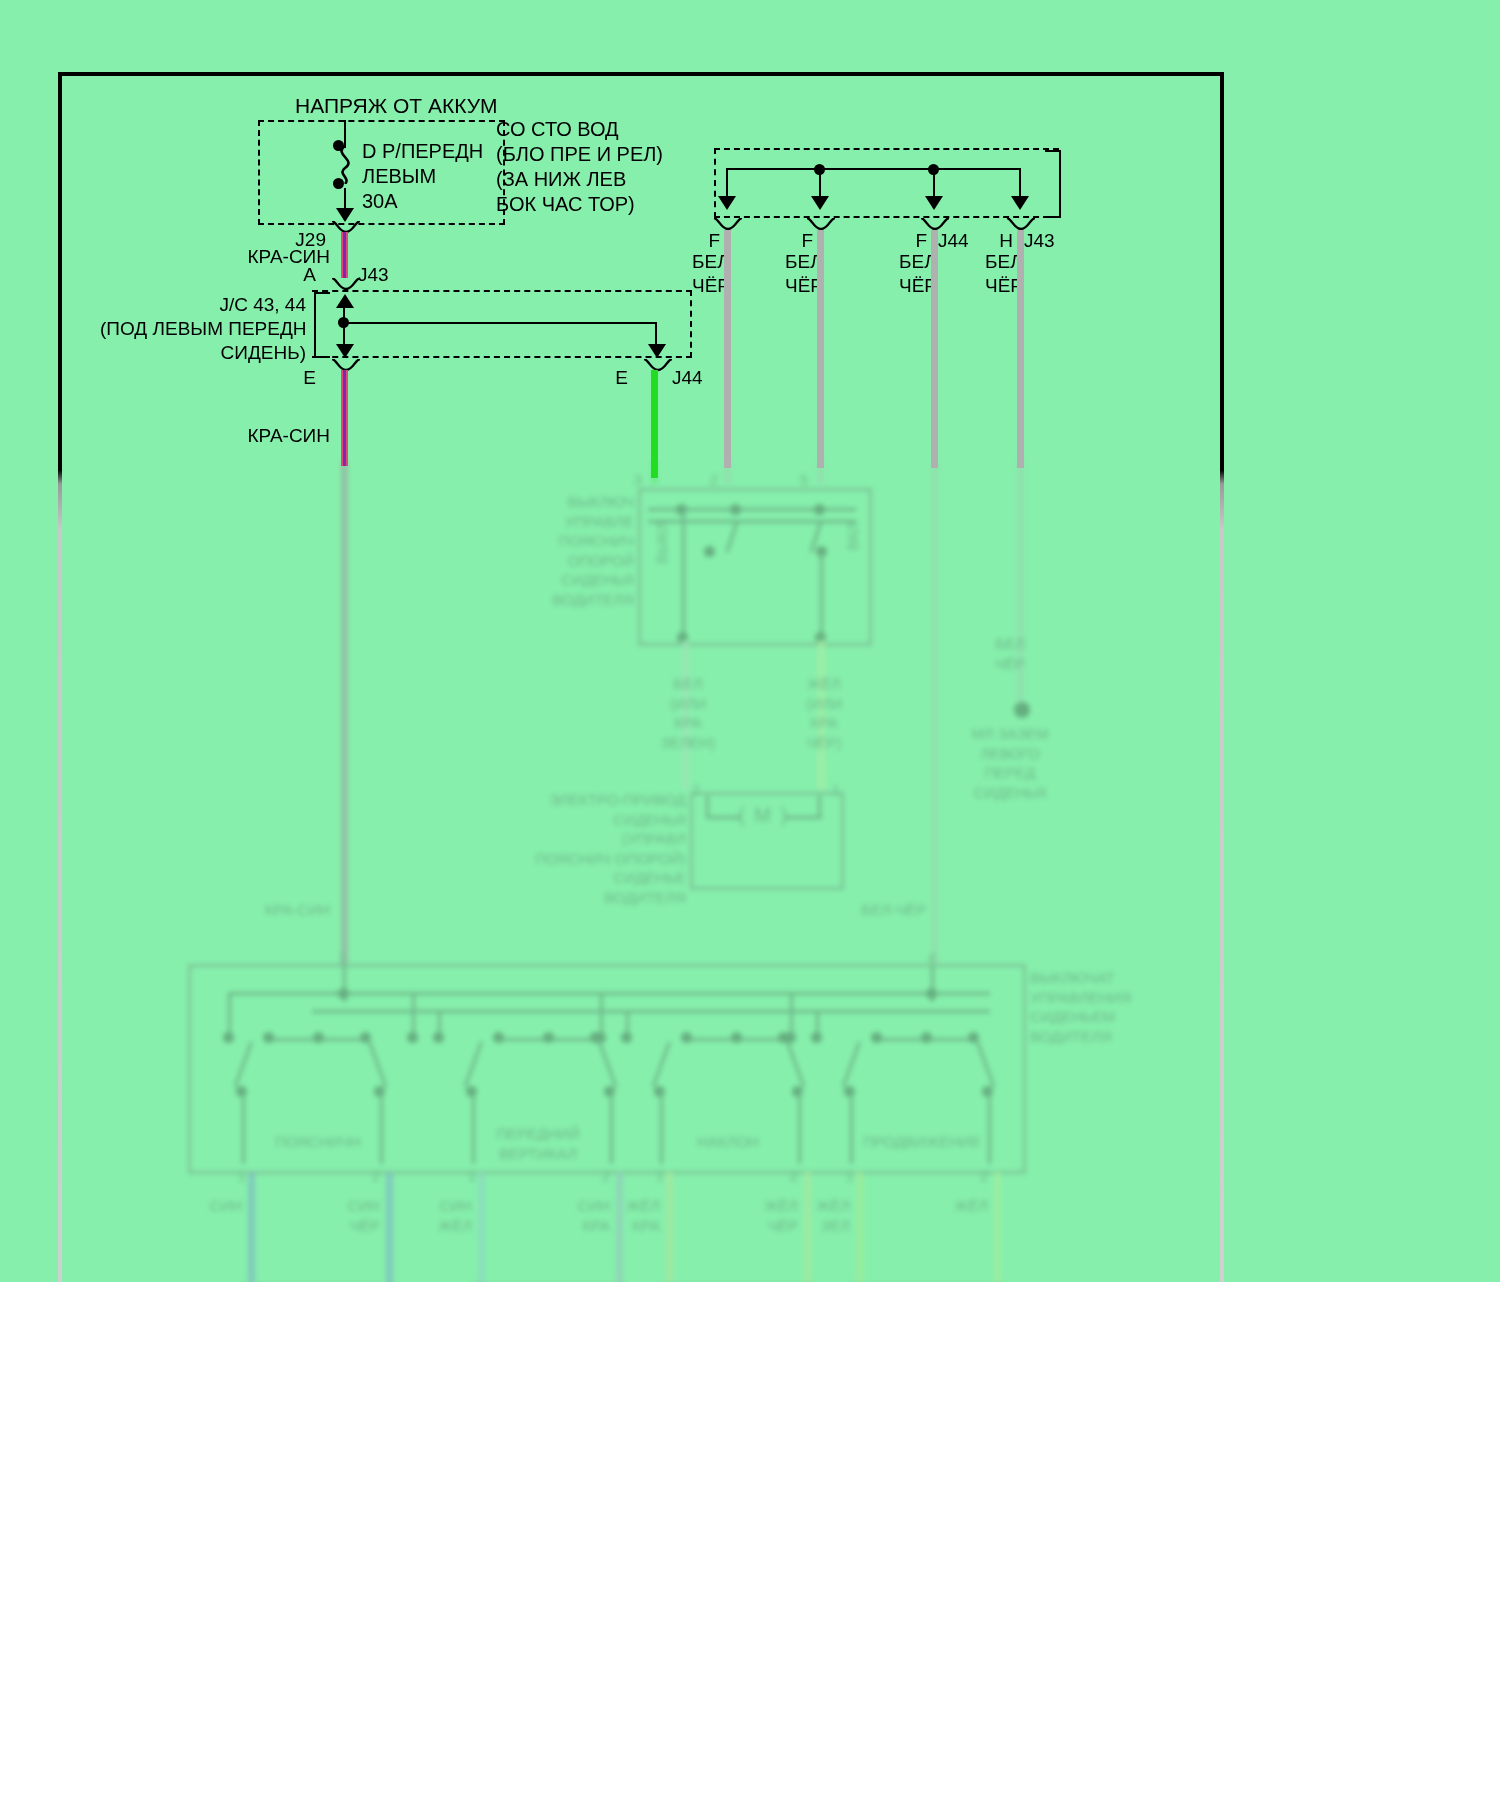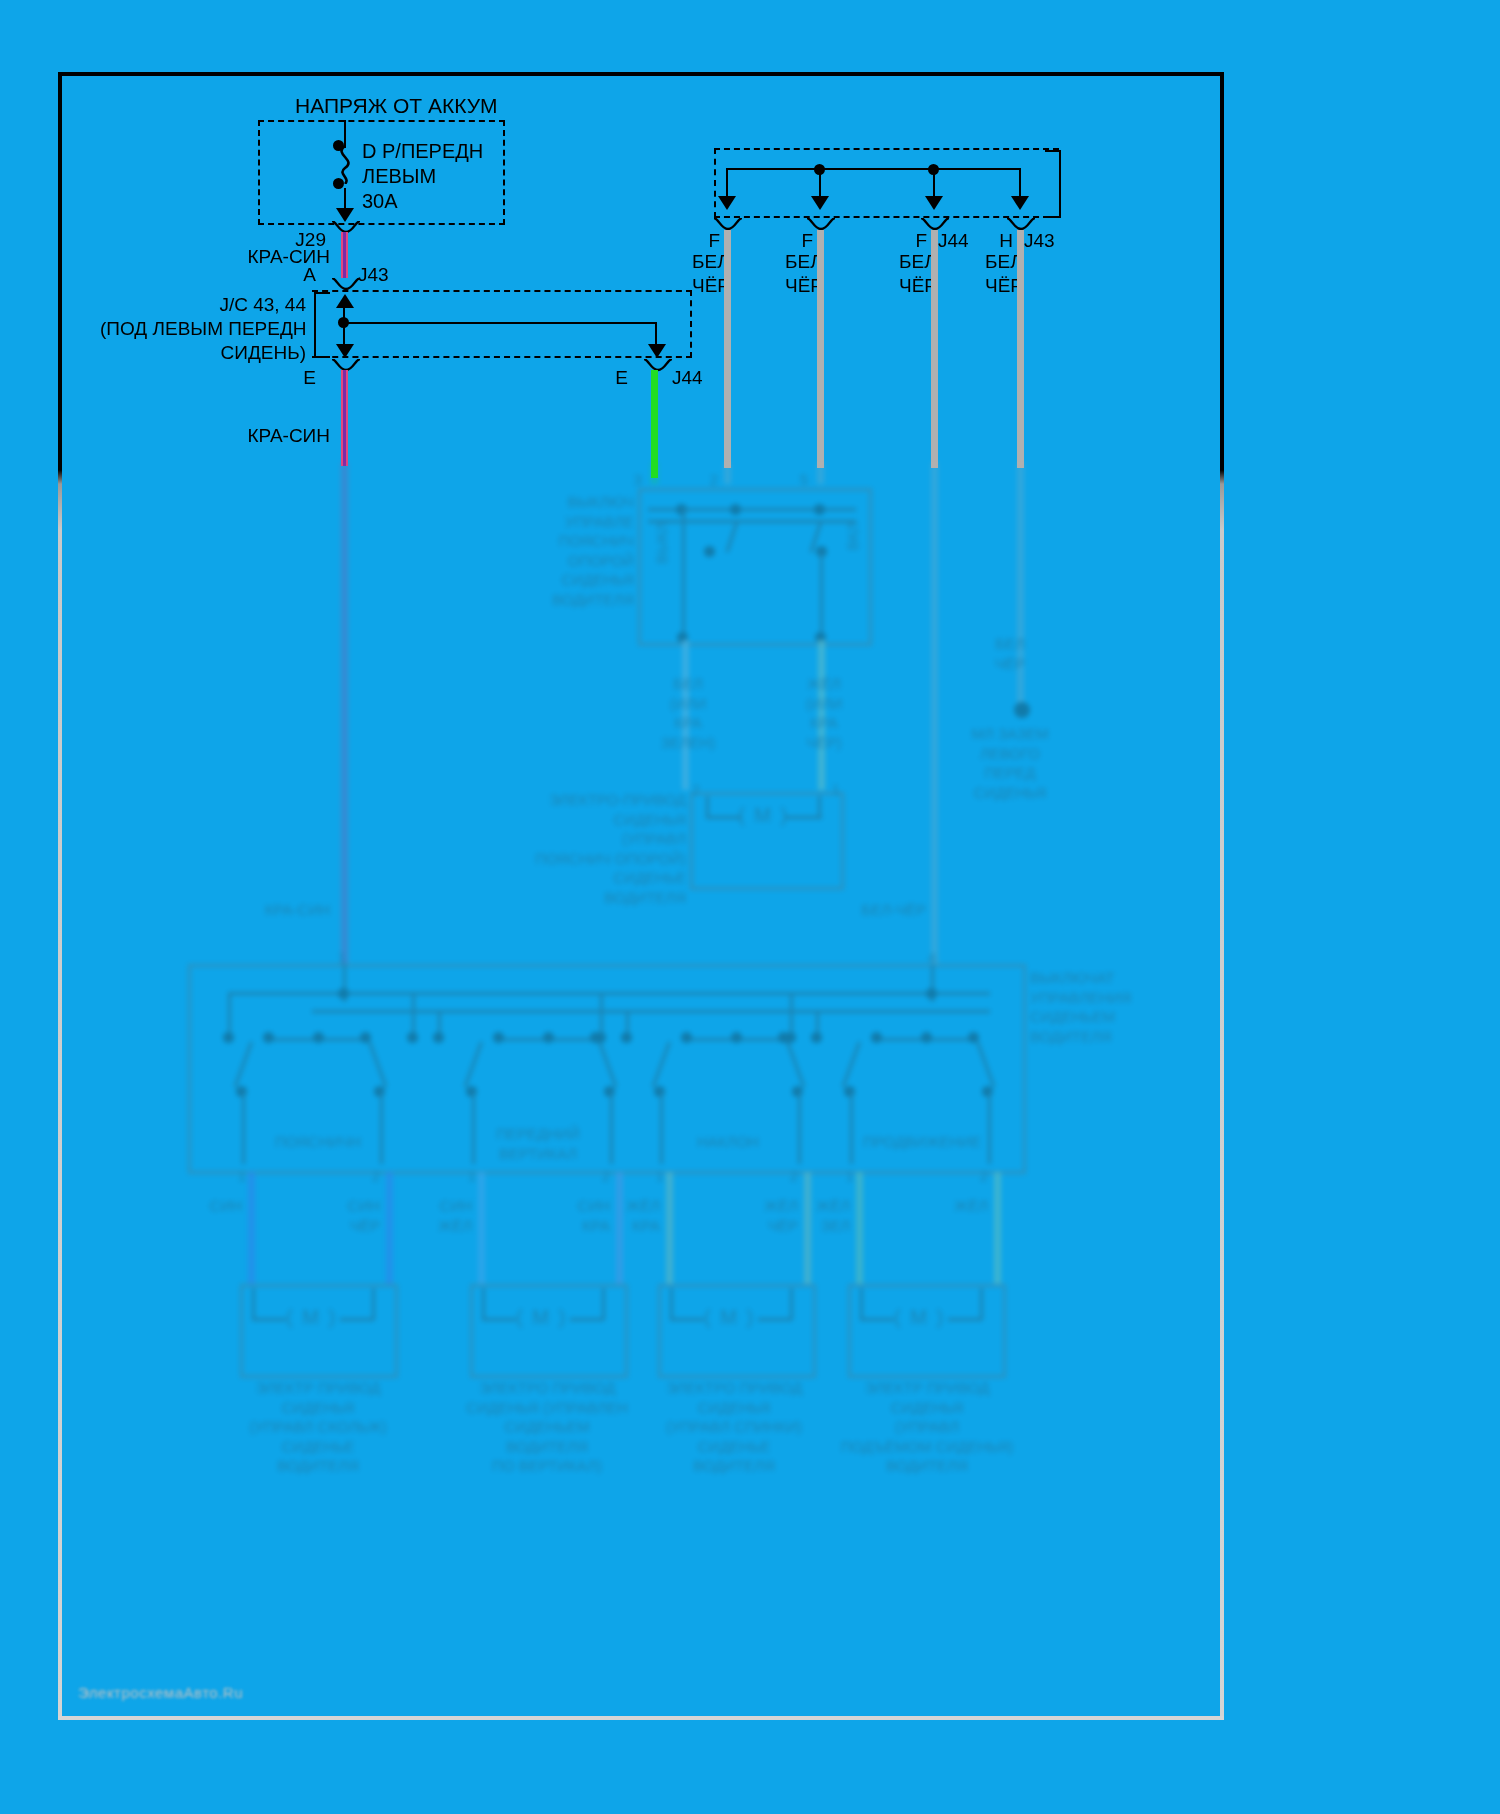--- a/index.html
+++ b/index.html
@@ -1,17 +1,17 @@
 <!DOCTYPE html>
 <html><head>
 <meta charset="utf-8">
 <style>
   html,body{margin:0;padding:0;background:#ffffff;}
   body{font-family:"Liberation Sans",sans-serif;}
-  #page{position:relative;width:1500px;height:1814px;background:#0ea5e9;overflow:hidden;text-decoration:underline;}
+  #page{position:relative;width:1500px;height:1282px;background:#86efac;overflow:hidden;text-decoration:underline;}
 
   
   #frame-top{position:absolute;left:58px;top:72px;width:1166px;height:4px;background:#000;}
   #frame-left-dark{position:absolute;left:58px;top:72px;width:4px;height:398px;background:#000;}
   #frame-right-dark{position:absolute;left:1220px;top:72px;width:4px;height:398px;background:#000;}
   #frame-left-faded{position:absolute;left:58px;top:470px;width:4px;height:1250px;
      background:linear-gradient(to bottom,#000 0px,#9a9a9a 14px,#c9c9c9 60px,#d4d4d4 100%);}
   #frame-right-faded{position:absolute;left:1220px;top:470px;width:4px;height:1250px;
      background:linear-gradient(to bottom,#000 0px,#9a9a9a 14px,#c9c9c9 60px,#d4d4d4 100%);}
   #frame-bottom{position:absolute;left:58px;top:1716px;width:1166px;height:4px;background:#d6d6d6;}
@@ -89,20 +89,24 @@
   </svg>
   <div class="dot" style="left:333px;top:178px;"></div>
 
   <div class="lbl" style="left:362px;top:139px;font-size:20px;">D P/ПЕРЕДН</div>
   <div class="lbl" style="left:362px;top:164px;font-size:20px;">ЛЕВЫМ</div>
   <div class="lbl" style="left:362px;top:189px;font-size:20px;">30A</div>
 
   <div class="wire vline" style="left:344px;top:188px;height:25px;"></div>
   <div class="arrowdn" style="left:336px;top:208px;"></div>
 
+  <div class="lbl" style="left:496px;top:117px;font-size:20px;">СО СТО ВОД
+(БЛО ПРЕ И РЕЛ)
+(ЗА НИЖ ЛЕВ
+БОК ЧАС ТОР)</div>
 
   <div class="cup" style="left:332px;top:221px;">
     <svg width="28" height="13" viewBox="0 0 28 13">
       <path d="M0 0 C 5 1, 7 11, 14 11 C 21 11, 23 1, 28 0" fill="none" stroke="#000" stroke-width="2.4"></path>
     </svg>
   </div>
   <div class="lbl r" style="left:262px;top:228px;width:64px;">J29</div>
 
   <div class="cwire" style="left:341px;top:232px;height:46px;background:#e0487f;"></div>
   <div class="cwire" style="left:343px;top:232px;height:46px;width:3px;background:#7a2aa8;"></div>

